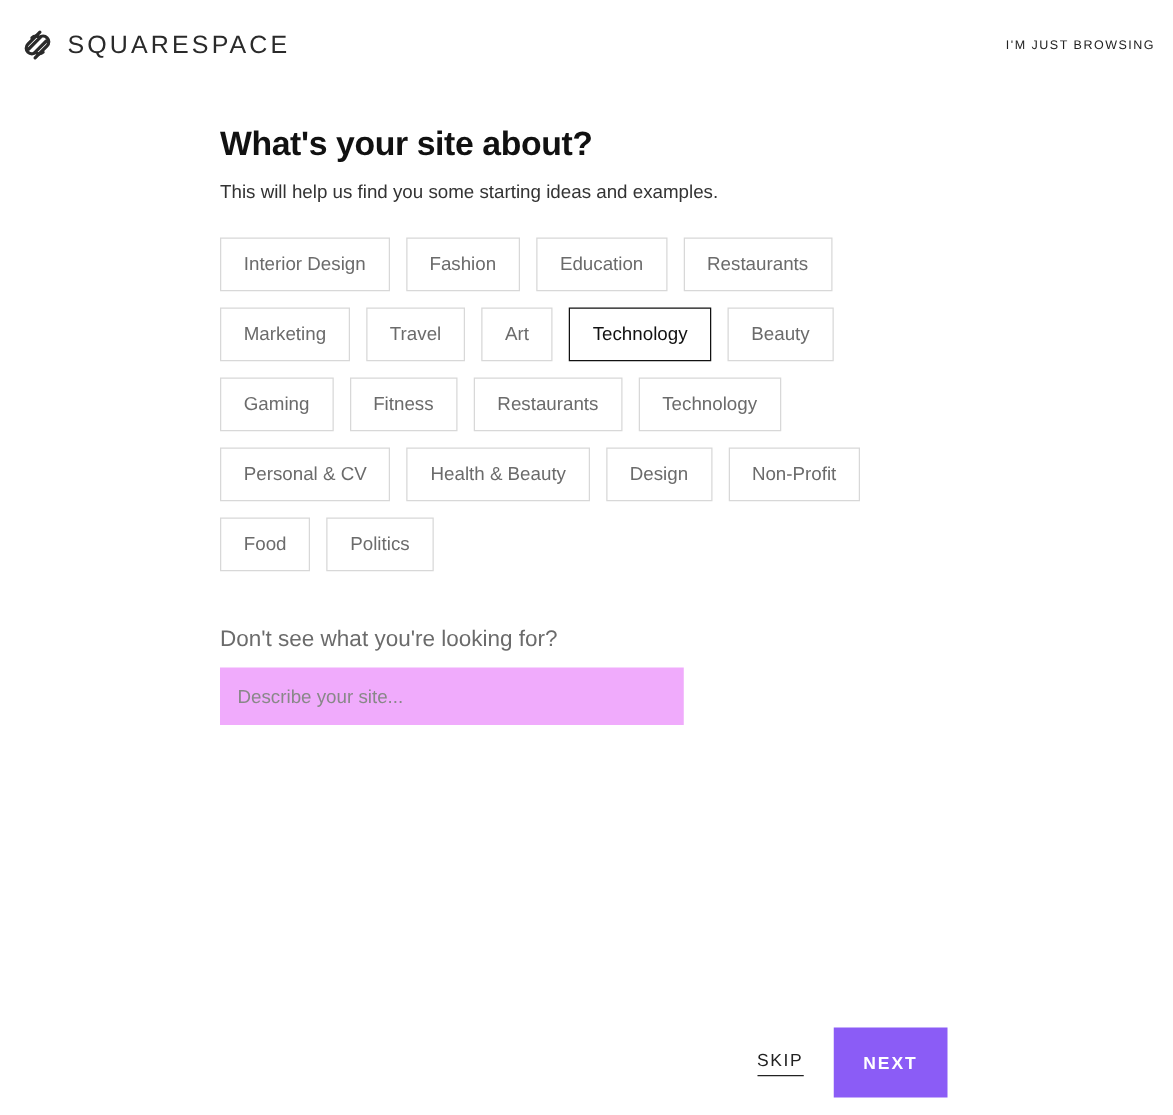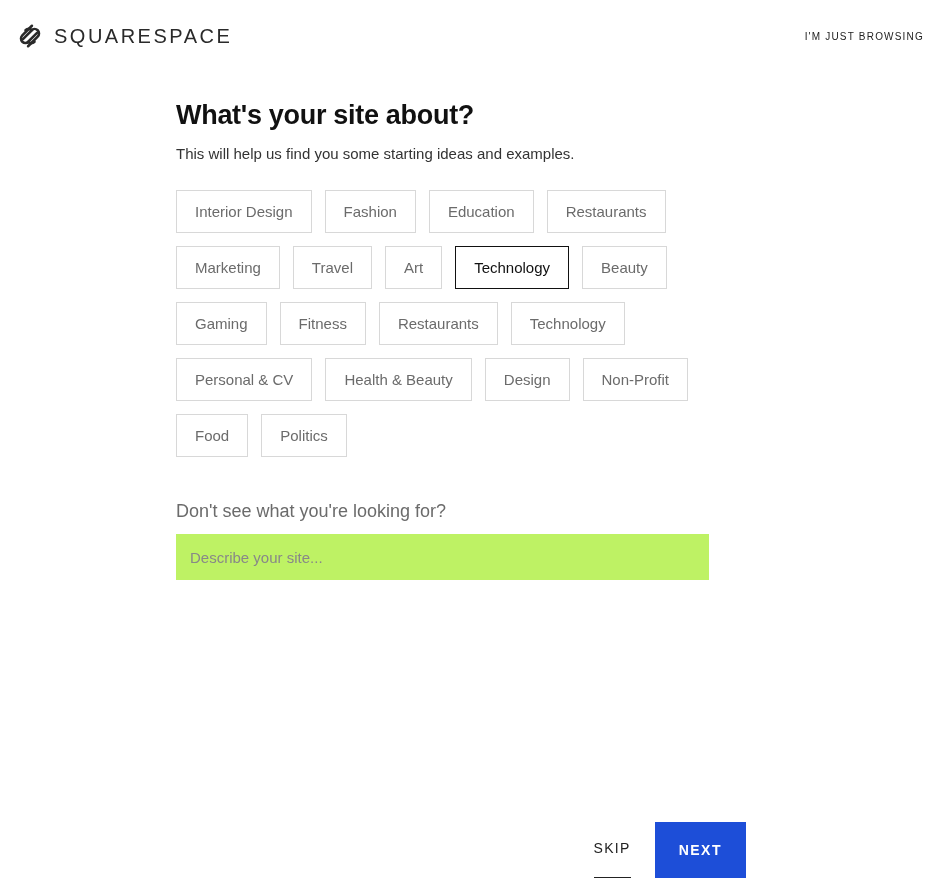--- a/index.html
+++ b/index.html
@@ -78,53 +78,54 @@
     }
     .search-section {
       margin-top: 44px;
     }
     .search-label {
       font-size: 18px;
       color: #6b6b6b;
     }
     .search-input {
       margin-top: 12px;
-      width: 533px;
+      width: 371px;
       height: 46px;
       border: none;
-      background: #bef264;
+      background: #f0abfc;
       padding: 0 14px;
       font-size: 15px;
       font-family: inherit;
       color: #333;
     }
     .search-input::placeholder {
       color: #888;
     }
     .footer {
       position: absolute;
       bottom: 14px;
-      right: 192px;
+      right: 180px;
       display: flex;
+      align-items: center;
       gap: 24px;
     }
     .skip-btn {
       background: none;
       border: none;
       font-size: 14px;
       letter-spacing: 1.3px;
       font-weight: 500;
       color: #222;
       cursor: pointer;
       border-bottom: 1.5px solid #222;
       padding-bottom: 4px;
       font-family: inherit;
     }
     .next-btn {
-      background: #1d4ed8;
+      background: #8b5cf6;
       color: #fff;
       border: none;
       font-size: 14px;
       letter-spacing: 1.5px;
       font-weight: 600;
       padding: 20px 24px;
       cursor: pointer;
       font-family: inherit;
     }
   </style>

